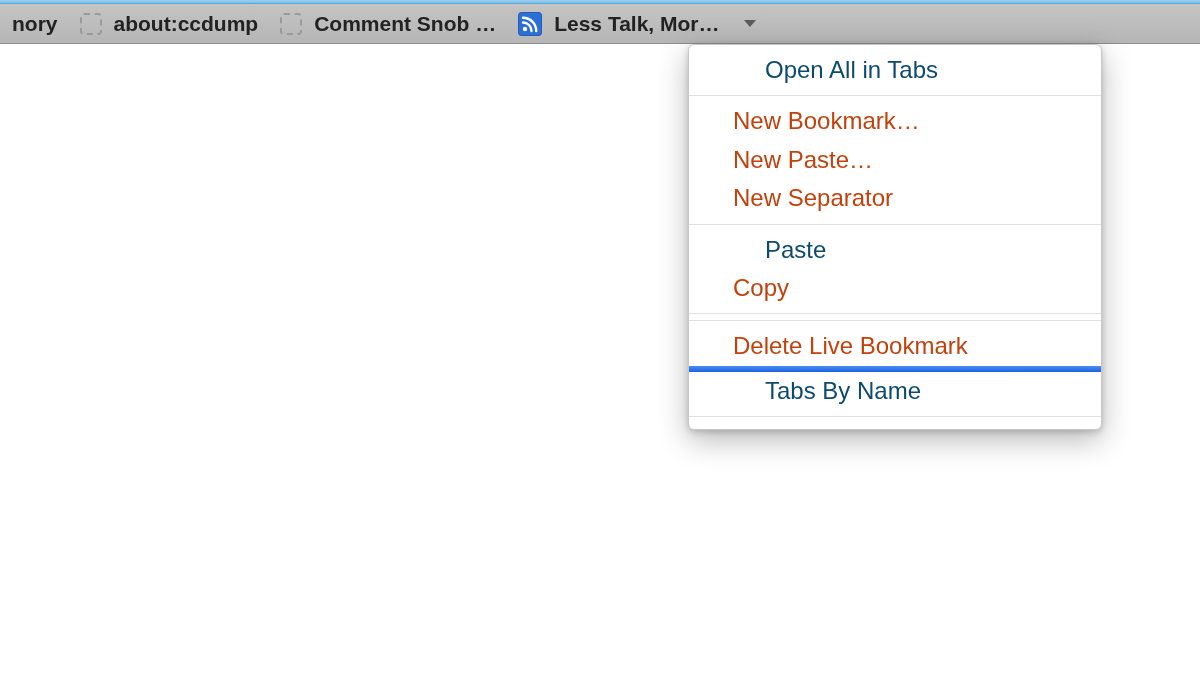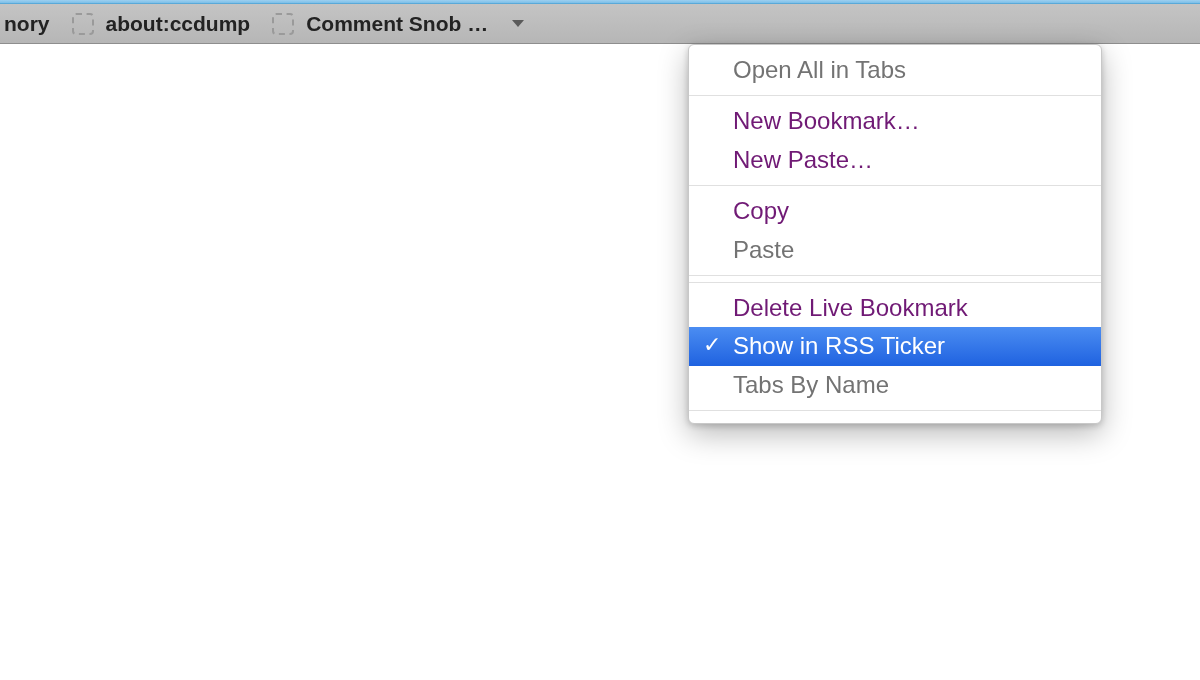--- a/index.html
+++ b/index.html
@@ -90,27 +90,28 @@
     background: #ffffff;
     border: 1px solid #c8c8c8;
     border-radius: 6px;
     box-shadow: 0 10px 30px rgba(0,0,0,0.28), 0 2px 6px rgba(0,0,0,0.18);
     padding: 6px 0;
     font-size: 24px;
   }
 
   .menu-item {
     padding: 3px 20px 3px 44px;
-    color: #701a75;
+    color: #c2410c;
     cursor: default;
     position: relative;
     line-height: 1.35;
   }
   .menu-item.disabled {
-    color: #737373;
+    color: #0c4a6e;
+    margin-left: 32px;
   }
   .menu-item.highlight {
     background: linear-gradient(to bottom, #4b8df2, #1f62e0);
     color: #ffffff;
   }
   .menu-item.highlight .check {
     color: #ffffff;
   }
   .check {
     position: absolute;
@@ -125,34 +126,44 @@
     margin: 6px 0;
   }
 </style>
 </head>
 <body>
 
 <div class="top-highlight"></div>
 
 <div class="bookmarks-bar">
 
-  <div class="bm-item" style="padding-left:4px;text-align:right;">
+  <div class="bm-item" style="padding-left:12px;text-align:right;">
     <span class="label">nory</span>
   </div>
 
   <div class="bm-item">
     <span class="placeholder-icon"></span>
     <span class="label">about:ccdump</span>
   </div>
 
   <div class="bm-item">
     <span class="placeholder-icon"></span>
     <span class="label">Comment Snob …</span>
   </div>
 
+  <div class="bm-item">
+    <span class="rss-icon">
+      <svg width="18" height="18" viewBox="0 0 18 18">
+        <circle cx="4" cy="14" r="2.2" fill="#fff"></circle>
+        <path d="M2 7.5c4.7 0 8.5 3.8 8.5 8.5" stroke="#fff" stroke-width="2.4" fill="none" stroke-linecap="round"></path>
+        <path d="M2 2.8c7.3 0 13.2 5.9 13.2 13.2" stroke="#fff" stroke-width="2.4" fill="none" stroke-linecap="round"></path>
+      </svg>
+    </span>
+    <span class="label">Less Talk, Mor…</span>
+  </div>
 
   <div class="chevron-wrap">
     <span class="chevron-down"></span>
   </div>
 </div>
 
 <div class="content-area"></div>
 
 <div class="context-menu">
 
@@ -161,41 +172,43 @@
   </div>
 
   <div class="menu-sep"></div>
 
   <div class="menu-item">
     <span>New Bookmark…</span>
   </div>
   <div class="menu-item">
     <span>New Paste…</span>
   </div>
-
-  <div class="menu-sep"></div>
-
-  <div class="menu-item">
-    <span>Copy</span>
-  </div>
+  <div class="menu-item">
+    <span>New Separator</span>
+  </div>
+
+  <div class="menu-sep"></div>
+
   <div class="menu-item disabled">
     <span>Paste</span>
   </div>
+  <div class="menu-item">
+    <span>Copy</span>
+  </div>
 
   <div class="menu-sep"></div>
 
 
   <div class="menu-sep"></div>
 
   <div class="menu-item">
     <span>Delete Live Bookmark</span>
   </div>
   <div class="menu-item highlight">
     <span class="check">✓</span>
-    <span>Show in RSS Ticker</span>
   </div>
   <div class="menu-item disabled">
     <span>Tabs By Name</span>
   </div>
 
   <div class="menu-sep"></div>
 
 
 </div>
 

